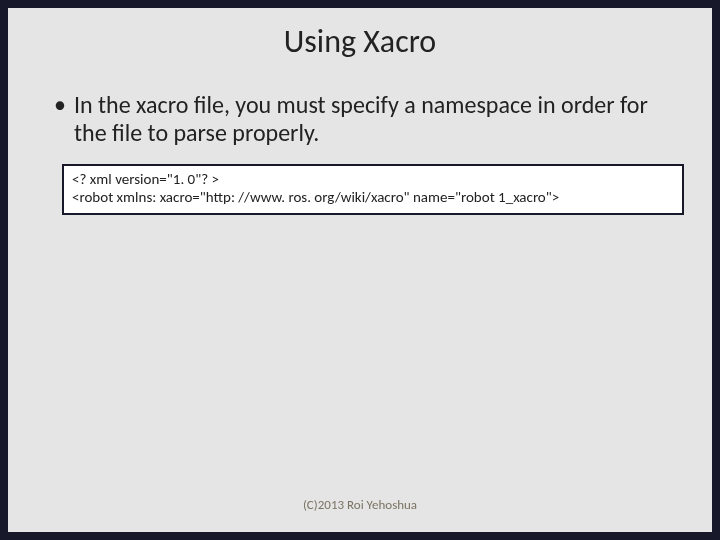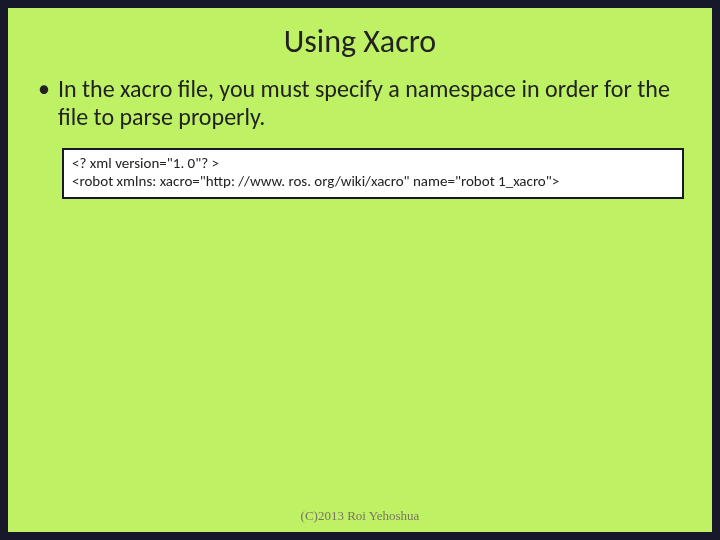--- a/index.html
+++ b/index.html
@@ -15,38 +15,38 @@
     width: 720px;
     height: 540px;
     background: #17192b;
     box-sizing: border-box;
     padding: 8px;
     position: relative;
   }
   .slide-inner {
     width: 100%;
     height: 100%;
-    background: #bef264;
+    background: #e5e5e5;
     box-sizing: border-box;
     position: relative;
   }
   .title {
     text-align: center;
     font-size: 32px;
     color: #222;
     padding-top: 14px;
     padding-bottom: 6px;
     font-weight: 400;
   }
   .body {
     padding: 8px 28px 0 28px;
   }
   ul.bullets {
     list-style: none;
-    margin: 0;
+    margin: 16px;
     padding: 0;
   }
   ul.bullets > li {
     position: relative;
     padding-left: 22px;
     font-size: 24px;
     line-height: 1.18;
     color: #222;
     margin-bottom: 2px;
   }
@@ -67,27 +67,26 @@
   }
   .code-line {
     font-family: Calibri, Arial, sans-serif;
     font-size: 15px;
     color: #222;
     white-space: pre;
     line-height: 1.25;
   }
   .footer {
     position: absolute;
-    bottom: 8px;
+    bottom: 20px;
     left: 0;
     width: 100%;
     text-align: center;
     font-size: 13px;
     color: #7a7463;
-    font-family: Liberation Serif, serif;
   }
 </style>
 </head>
 <body>
 
 <div class="slide-outer">
   <div class="slide-inner">
 
     <div class="title">Using Xacro</div>
 

